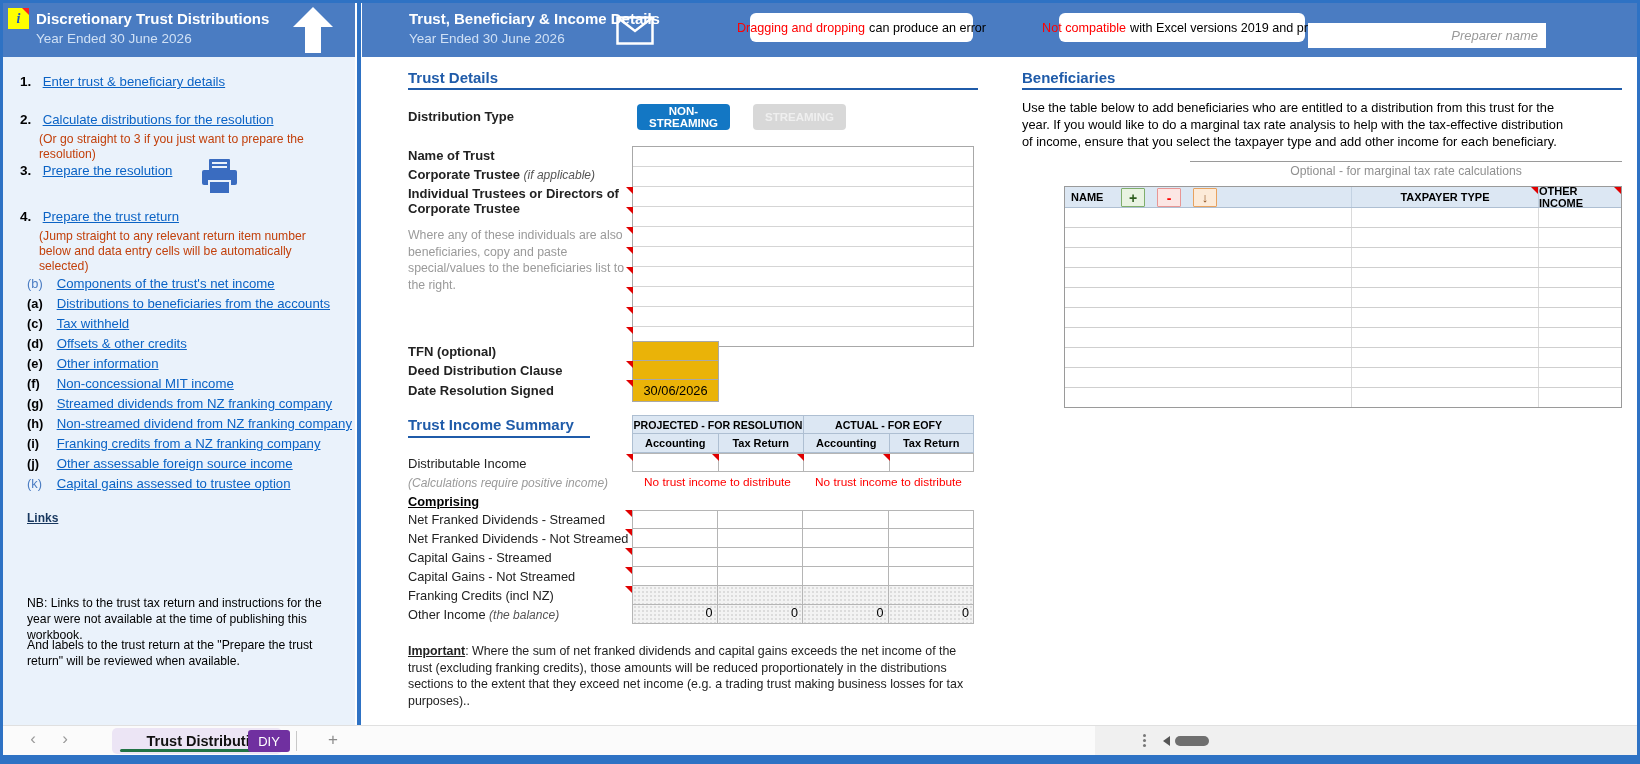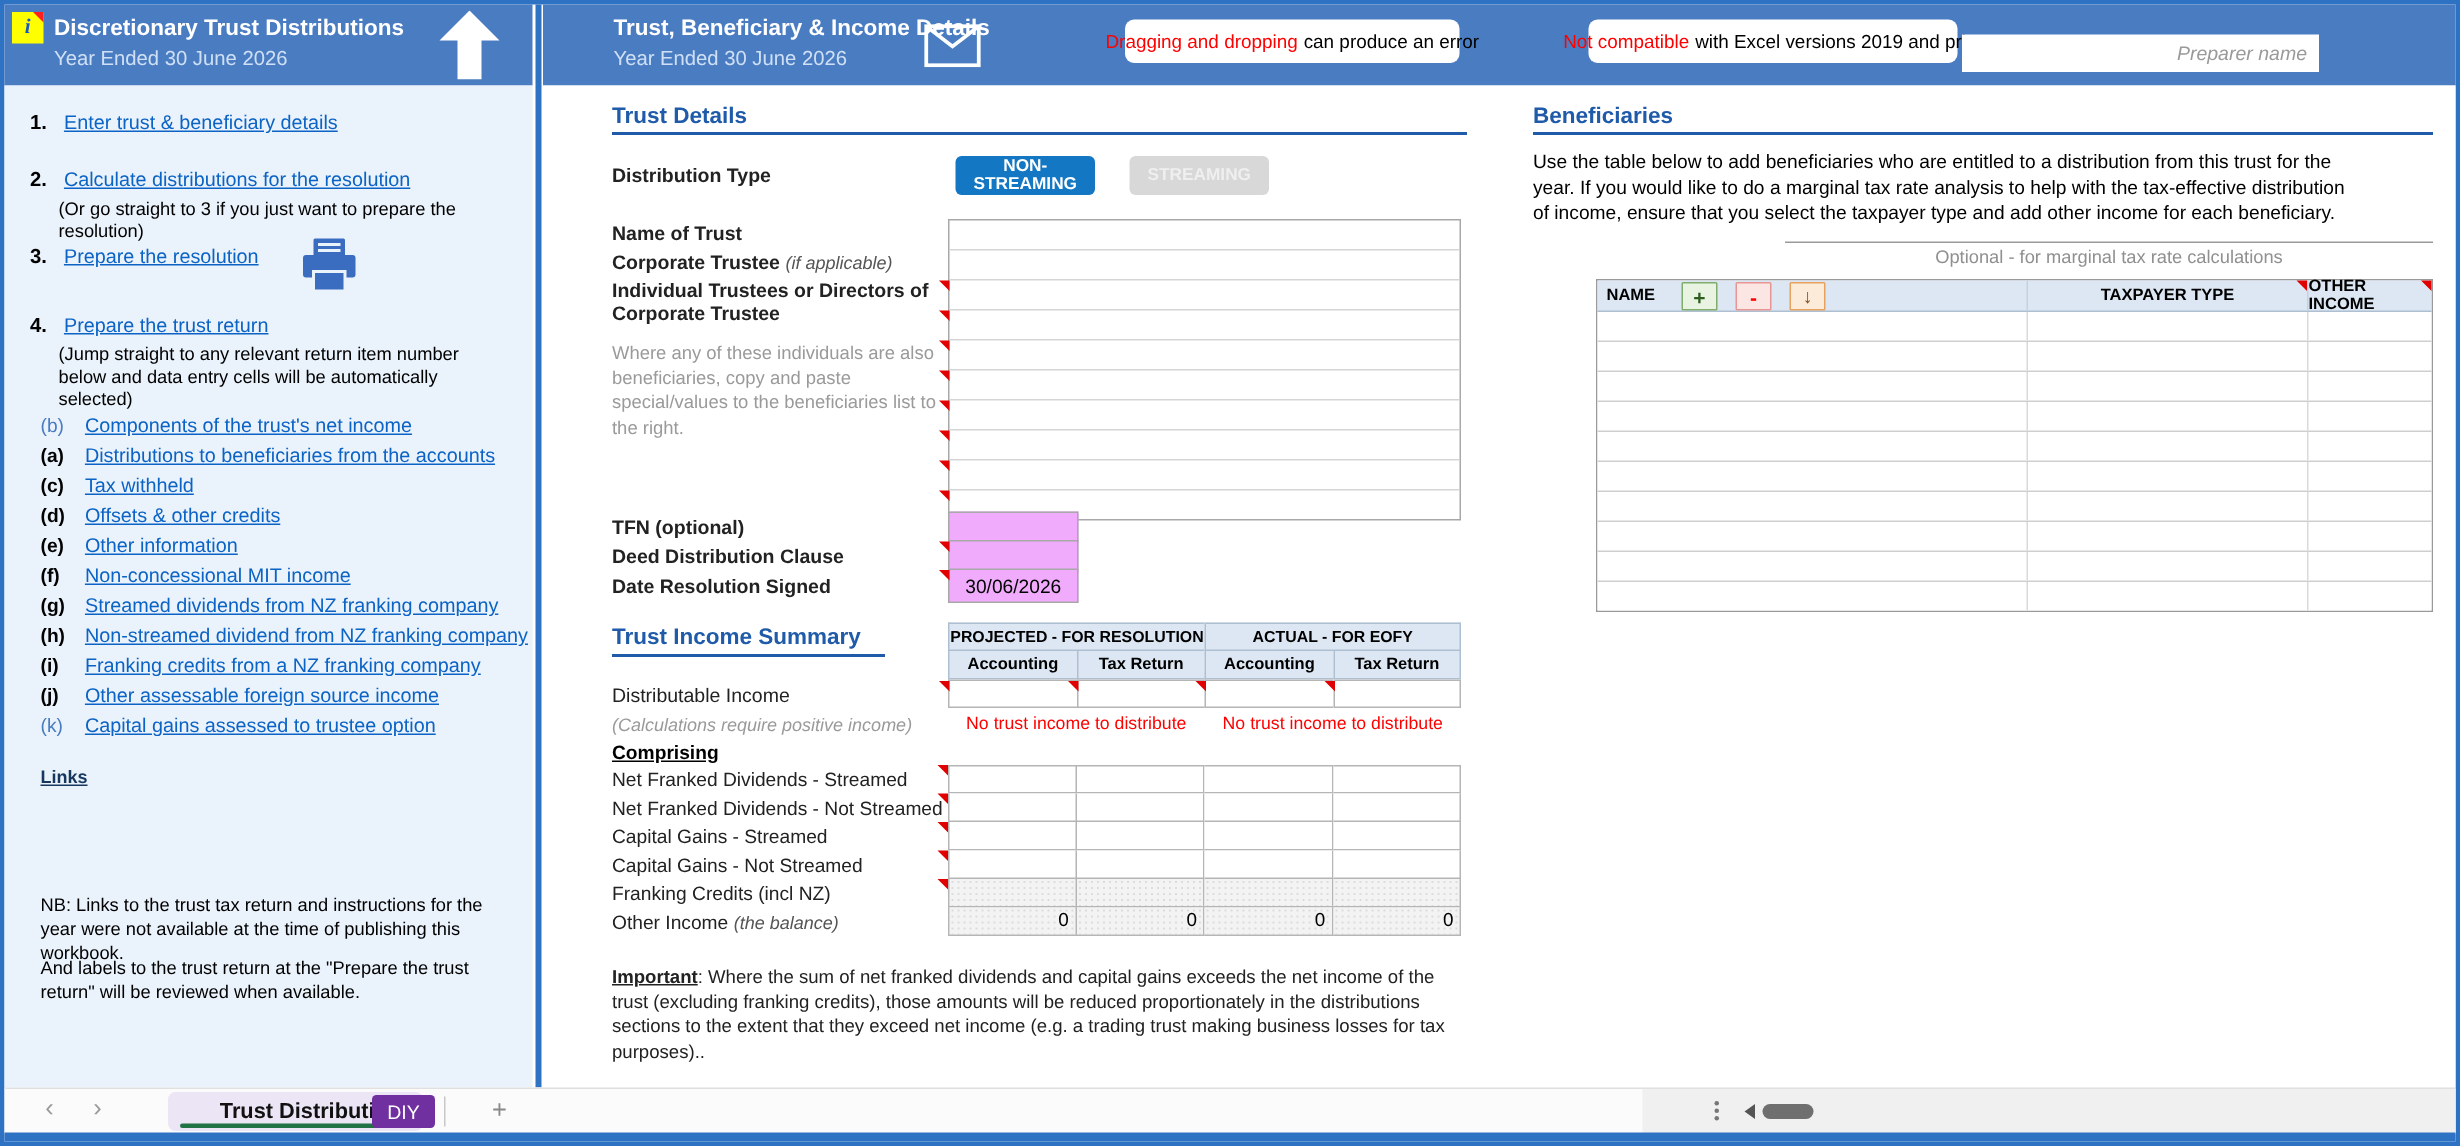--- a/index.html
+++ b/index.html
@@ -26,21 +26,21 @@
   .warnbox .red{color:#ff0000;margin-right:4px;}
   .preparer{position:absolute;left:946px;top:20px;width:238px;height:25px;background:#fff;border:none;outline:none;
     text-align:right;padding:0 8px;font-size:13px;box-sizing:border-box;font-family:"Liberation Sans",sans-serif;}
   .preparer::placeholder{color:#9a9a9a;font-style:italic;}
 
   
   .sidebar{position:absolute;left:0;top:54px;width:352px;height:668px;background:#eaf2fb;font-size:13px;}
   .step{position:absolute;left:17px;}
   .stepnum{font-weight:bold;font-size:13.5px;color:#000;display:inline-block;width:19px;}
   a.slink, .slink{color:#0b63c5;text-decoration:underline;cursor:pointer;font-size:13.2px;}
-  .stepnote{position:absolute;left:36px;color:#000000;font-size:12.2px;width:300px;line-height:15px;}
+  .stepnote{position:absolute;left:36px;color:#c2410c;font-size:12.2px;width:300px;line-height:15px;}
   .printer{position:absolute;left:197px;top:101px;width:40px;height:38px;cursor:pointer;}
   .ritems{position:absolute;left:24px;top:219px;}
   .ritem{height:20px;white-space:nowrap;}
   .rletter{display:inline-block;width:26px;font-weight:bold;color:#000;font-size:12.8px;}
   .rletter.letter-blue{color:#4a7cc2;font-weight:normal;}
   .links-head{position:absolute;left:24px;top:454px;font-weight:bold;font-size:12px;color:#17375e;text-decoration:underline;}
   .plainlinks{position:absolute;left:24px;top:478px;}
   .plainlinks div{height:20px;color:#000;font-size:13.2px;}
   .nbpara{position:absolute;left:24px;width:305px;color:#000;font-size:12.2px;line-height:16px;}
 
@@ -54,21 +54,21 @@
 
   .dtbtn{position:absolute;top:47px;width:93px;height:26px;border-radius:4px;font-size:11.5px;font-weight:bold;
     display:flex;align-items:center;justify-content:center;cursor:pointer;border:none;font-family:"Liberation Sans",sans-serif;}
   .dtbtn.on{left:275px;background:#1377c4;color:#fff;}
   .dtbtn.off{left:391px;background:#d8d8d8;color:#efefef;}
 
   .inputstack{position:absolute;left:270px;top:89px;width:340px;border:1px solid #a8a8a8;background:#fff;}
   .inputstack .irow{height:19px;border-bottom:1px solid #d5d5d5;position:relative;cursor:text;}
   .inputstack .irow:last-child{border-bottom:none;}
   .m-left::before{content:"";position:absolute;left:-7px;top:0;border-top:7px solid #e00000;border-left:7px solid transparent;}
-  .smallbox{position:absolute;left:270px;width:85px;height:19px;border:1px solid #a8a8a8;background:#f0abfc;
+  .smallbox{position:absolute;left:270px;width:85px;height:19px;border:1px solid #a8a8a8;background:#eab308;
     font-size:12.8px;display:flex;align-items:center;justify-content:center;cursor:text;}
 
   
   .tis-head{position:absolute;left:270px;top:358px;width:342px;}
   .tis-gr{display:flex;}
   .tis-gr div{box-sizing:border-box;width:171px;height:19px;background:#dce7f3;border:1px solid #aebfd2;border-right:none;
     font-size:10.6px;font-weight:bold;display:flex;align-items:center;justify-content:center;}
   .tis-gr div:last-child{border-right:1px solid #aebfd2;}
   .tis-sub{display:flex;}
   .tis-sub div{box-sizing:border-box;width:85.5px;height:19px;background:#dce7f3;border:1px solid #aebfd2;border-right:none;border-top:none;

